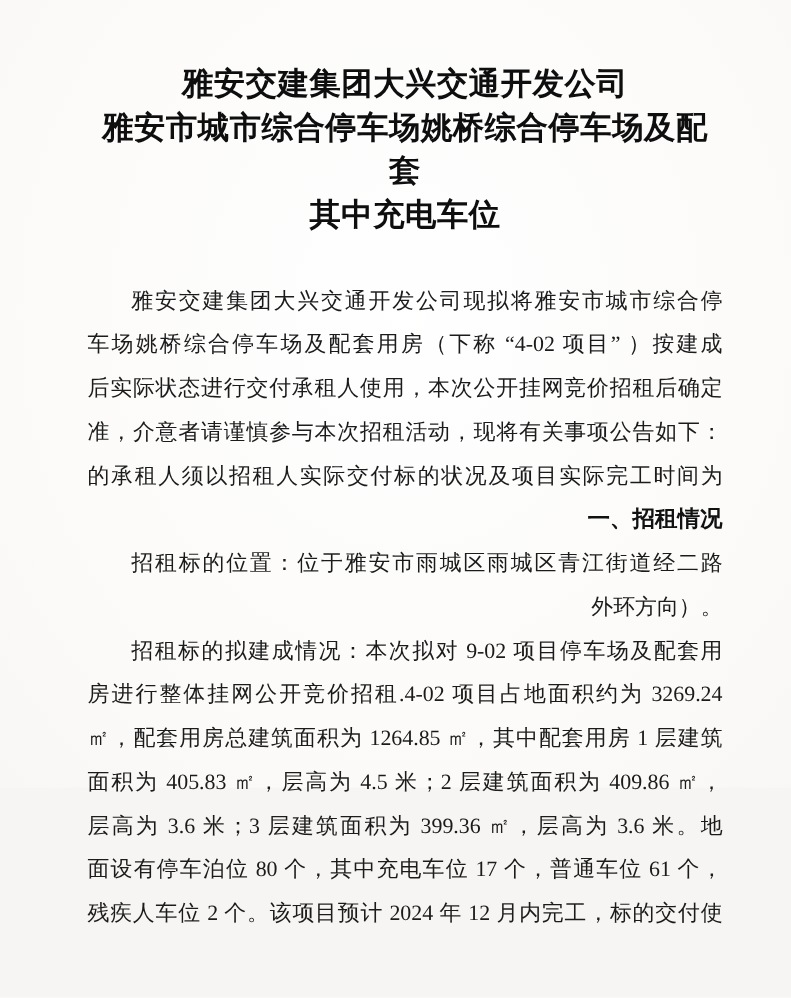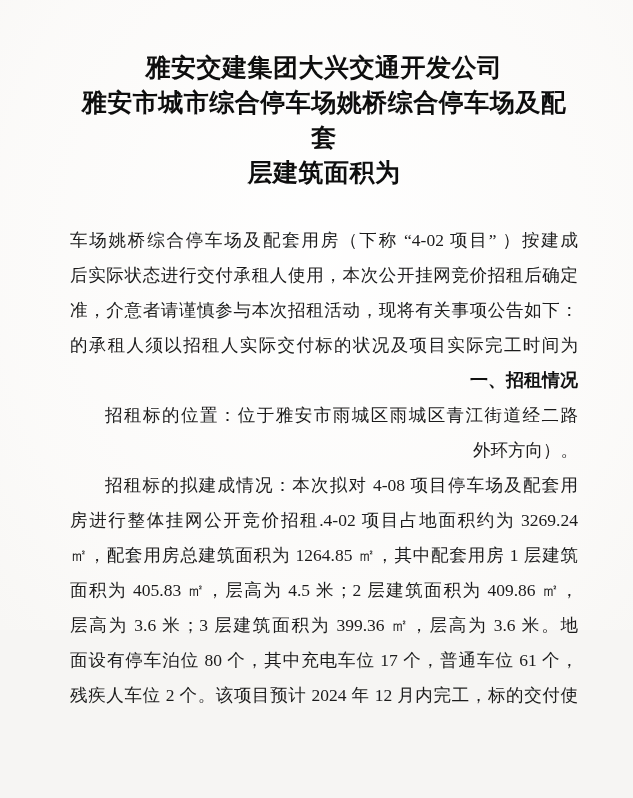--- a/index.html
+++ b/index.html
@@ -63,32 +63,33 @@
 </style>
 </head>
 <body>
 
 <div class="page">
   <div class="content">
 
     <div class="doc-title">
       <div class="title-line">雅安交建集团大兴交通开发公司</div>
       <div class="title-line">雅安市城市综合停车场姚桥综合停车场及配套</div>
-      <div class="title-line">层建筑面积为</div>
+      <div class="title-line">其中充电车位</div>
     </div>
 
     <div class="body-block">
+      <div class="line just indent">雅安交建集团大兴交通开发公司现拟将雅安市城市综合停</div>
       <div class="line just">车场姚桥综合停车场及配套用房（下称 “4-02 项目” ）按建成</div>
       <div class="line just">后实际状态进行交付承租人使用，本次公开挂网竞价招租后确定</div>
       <div class="line just">准，介意者请谨慎参与本次招租活动，现将有关事项公告如下：</div>
       <div class="line just">的承租人须以招租人实际交付标的状况及项目实际完工时间为</div>
       <div class="line heading indent">一、招租情况</div>
       <div class="line just indent">招租标的位置：位于雅安市雨城区雨城区青江街道经二路</div>
       <div class="line">外环方向）。</div>
-      <div class="line just indent">招租标的拟建成情况：本次拟对 4-08 项目停车场及配套用</div>
+      <div class="line just indent">招租标的拟建成情况：本次拟对 9-02 项目停车场及配套用</div>
       <div class="line just">房进行整体挂网公开竞价招租.4-02 项目占地面积约为 3269.24</div>
       <div class="line just">㎡，配套用房总建筑面积为 1264.85 ㎡，其中配套用房 1 层建筑</div>
       <div class="line just">面积为 405.83 ㎡，层高为 4.5 米；2 层建筑面积为 409.86 ㎡，</div>
       <div class="line just">层高为 3.6 米；3 层建筑面积为 399.36 ㎡，层高为 3.6 米。地</div>
       <div class="line just">面设有停车泊位 80 个，其中充电车位 17 个，普通车位 61 个，</div>
       <div class="line just">残疾人车位 2 个。该项目预计 2024 年 12 月内完工，标的交付使</div>
     </div>
 
   </div>
 </div>

